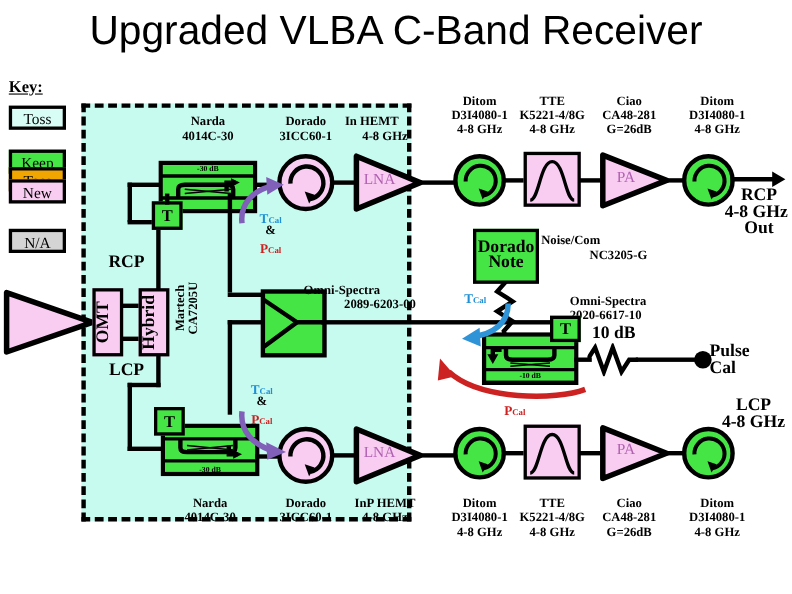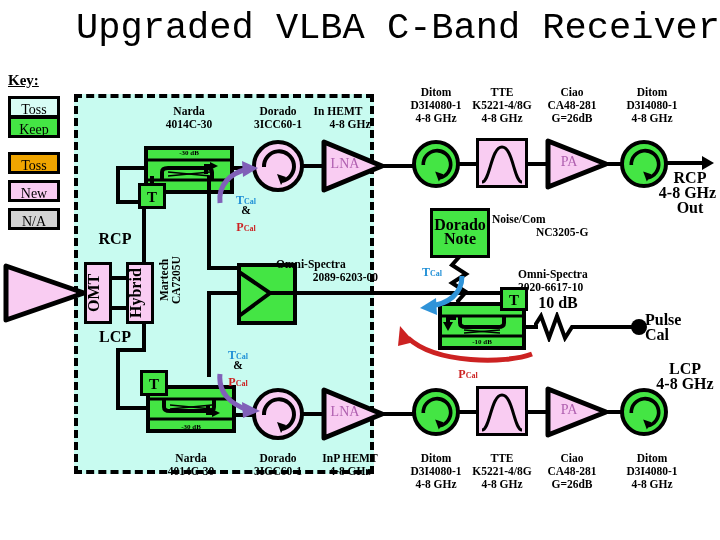--- a/index.html
+++ b/index.html
@@ -6,23 +6,23 @@
   html,body{margin:0;padding:0;}
   body{
     width:720px;height:540px;background:#ffffff;overflow:hidden;position:relative;
     font-family:"Liberation Serif","DejaVu Serif",serif;
   }
   .stage{position:absolute;left:0;top:0;width:720px;height:540px;}
   .abs{position:absolute;}
 
   
   #title{
-    left:0;top:6px;width:720px;text-align:right;
+    left:0;top:6px;width:720px;text-align:center;
     font-size:37px;line-height:44px;color:#000;
-    font-family:Liberation Mono, monospace;
+    font-family:Liberation Sans, sans-serif;
   }
 
   
   #caption{
     left:0;top:505px;width:720px;text-align:center;
     font-size:14px;font-weight:bold;color:#a01820;
   }
 
   
   #key-title{left:8px;top:72px;font-size:15px;font-weight:bold;text-decoration:underline;color:#000;}
@@ -76,23 +76,23 @@
 </head>
 <body>
 
 <div class="stage">
 
   <div class="abs" id="title">Upgraded VLBA C-Band Receiver</div>
 
   <div class="abs" id="key-title">Key:</div>
 
   <div class="abs key-box cyan" style="top:96px;">Toss</div>
-  <div class="abs key-box green" style="top:116px;">Keep</div>
+  <div class="abs key-box green" style="top:136px;">Keep</div>
   <div class="abs key-box orange" style="top:152px;">Toss</div>
-  <div class="abs key-box pink" style="top:180px;text-align:center;">New</div>
+  <div class="abs key-box pink" style="top:163px;text-align:center;">New</div>
   <div class="abs key-box grey" style="top:208px;">N/A</div>
 
   <div class="abs" id="cryo-region"></div>
 
   <div class="abs" style="left:2px;top:262px;">
     <svg width="86" height="62" viewBox="0 0 86 62">
       <polygon points="4,4 4,58 82,31" fill="#f9ccf2" stroke="#000" stroke-width="5" stroke-linejoin="round"></polygon>
     </svg>
   </div>
   <div class="abs wire wh" style="left:76px;top:291px;width:14px;"></div>

